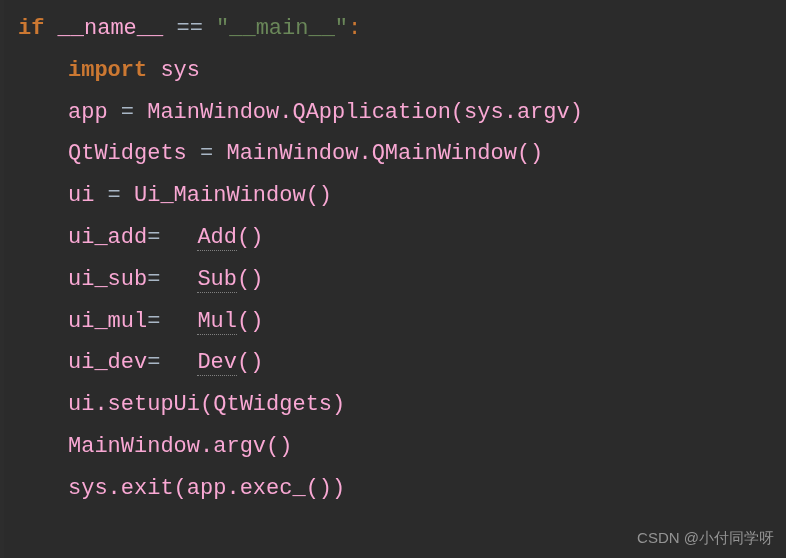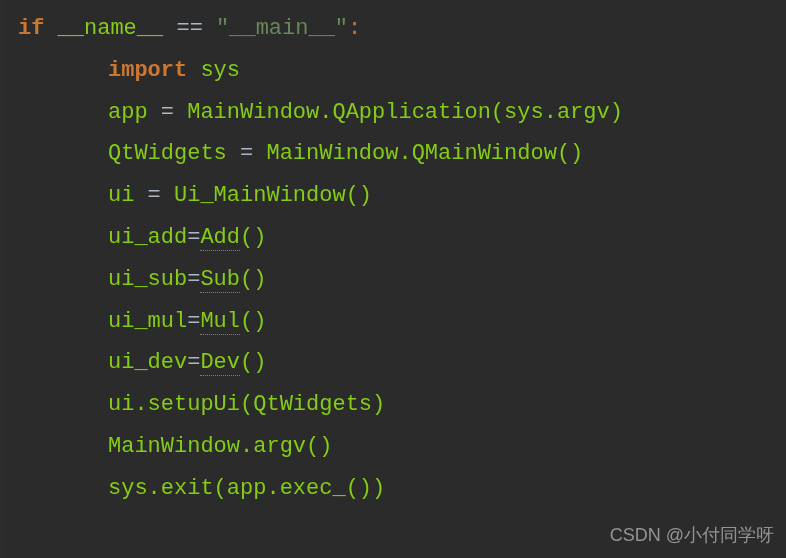--- a/index.html
+++ b/index.html
@@ -17,48 +17,49 @@
       height: 558px;
       overflow: hidden;
       position: relative;
       padding-top: 8px;
     }
     .code-line {
       white-space: pre;
       padding-left: 18px;
     }
     .indent {
-      padding-left: 108px;
+      padding-left: 68px;
     }
     .keyword {
       color: #cc7832;
       font-weight: bold;
     }
     .string {
       color: #6a8759;
     }
     .identifier {
-      color: #84cc16;
+      color: #f9a8d4;
     }
     .operator {
       color: #a9b7c6;
     }
     .colon {
       color: #cc7832;
     }
     .warn-underline {
       border-bottom: 1px dotted #808080;
       text-decoration: none;
+      margin-left: 37px;
     }
     .watermark {
       position: absolute;
       bottom: 6px;
       right: 12px;
       color: #bfbfbf;
-      font-size: 18px;
+      font-size: 15px;
       font-family: Arial, sans-serif;
       opacity: 0.7;
     }
     .gutter-edge {
       position: absolute;
       left: 0;
       top: 0;
       bottom: 0;
       width: 4px;
       background: rgba(100,100,100,0.05);

